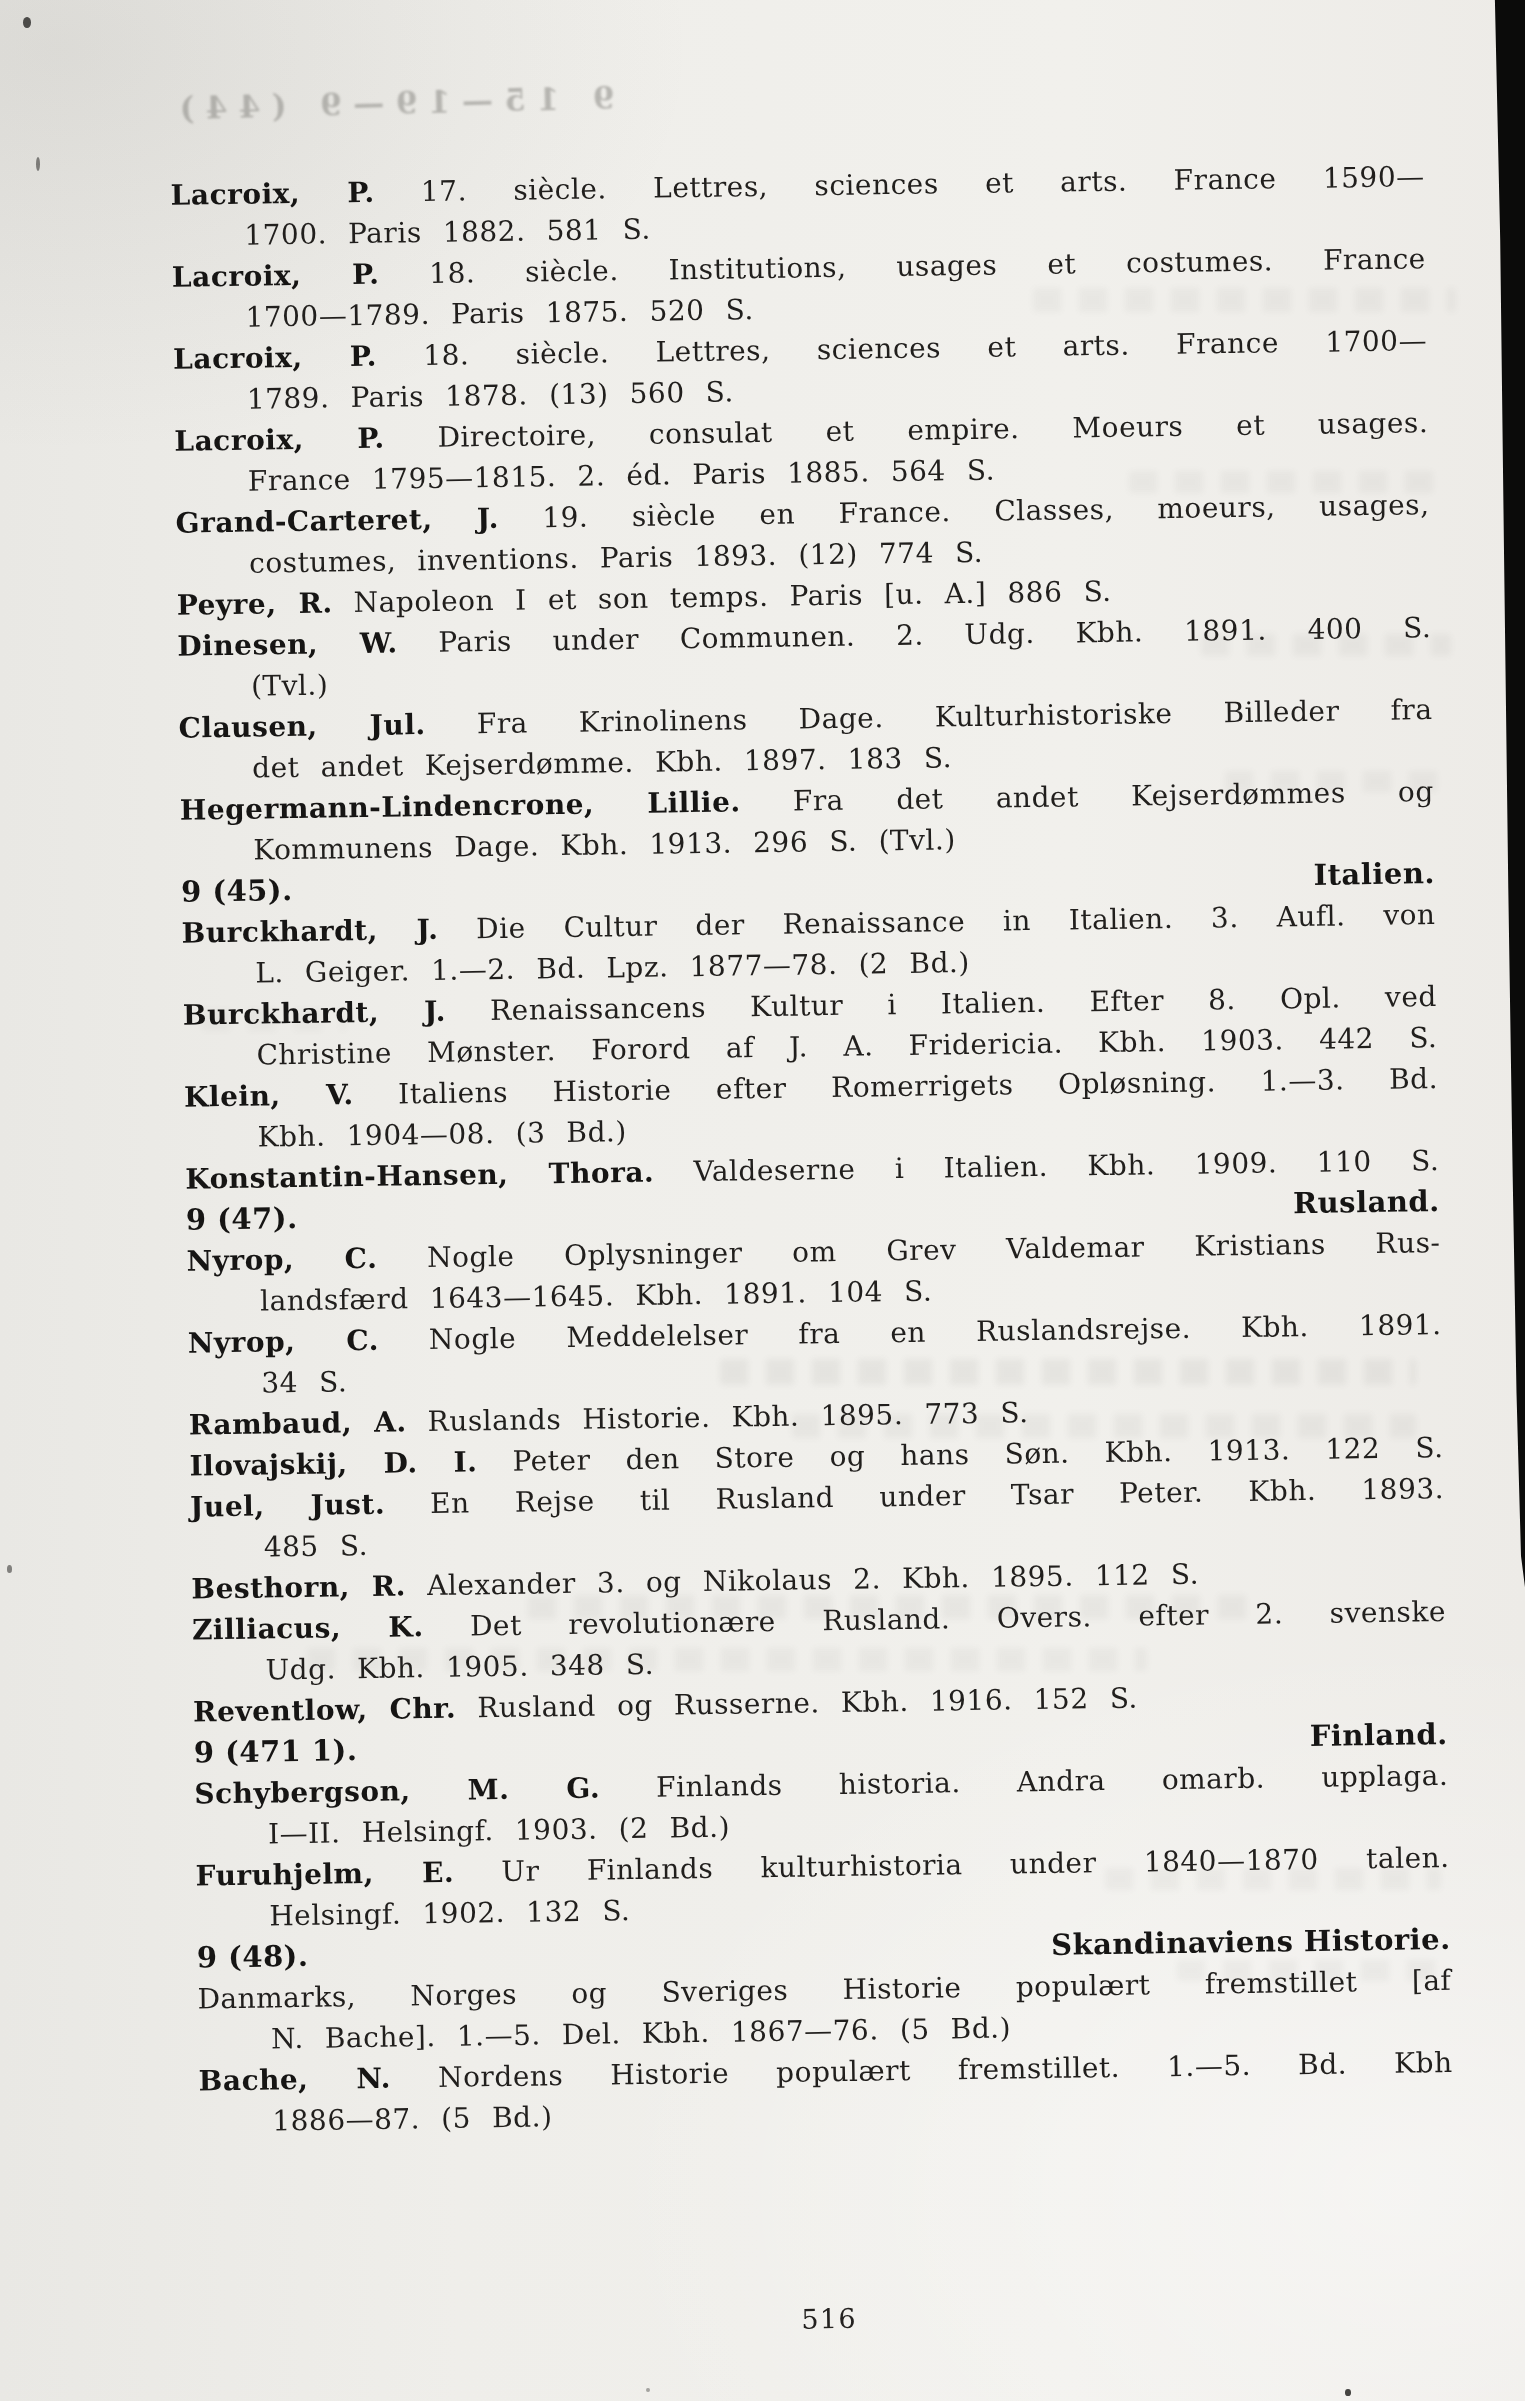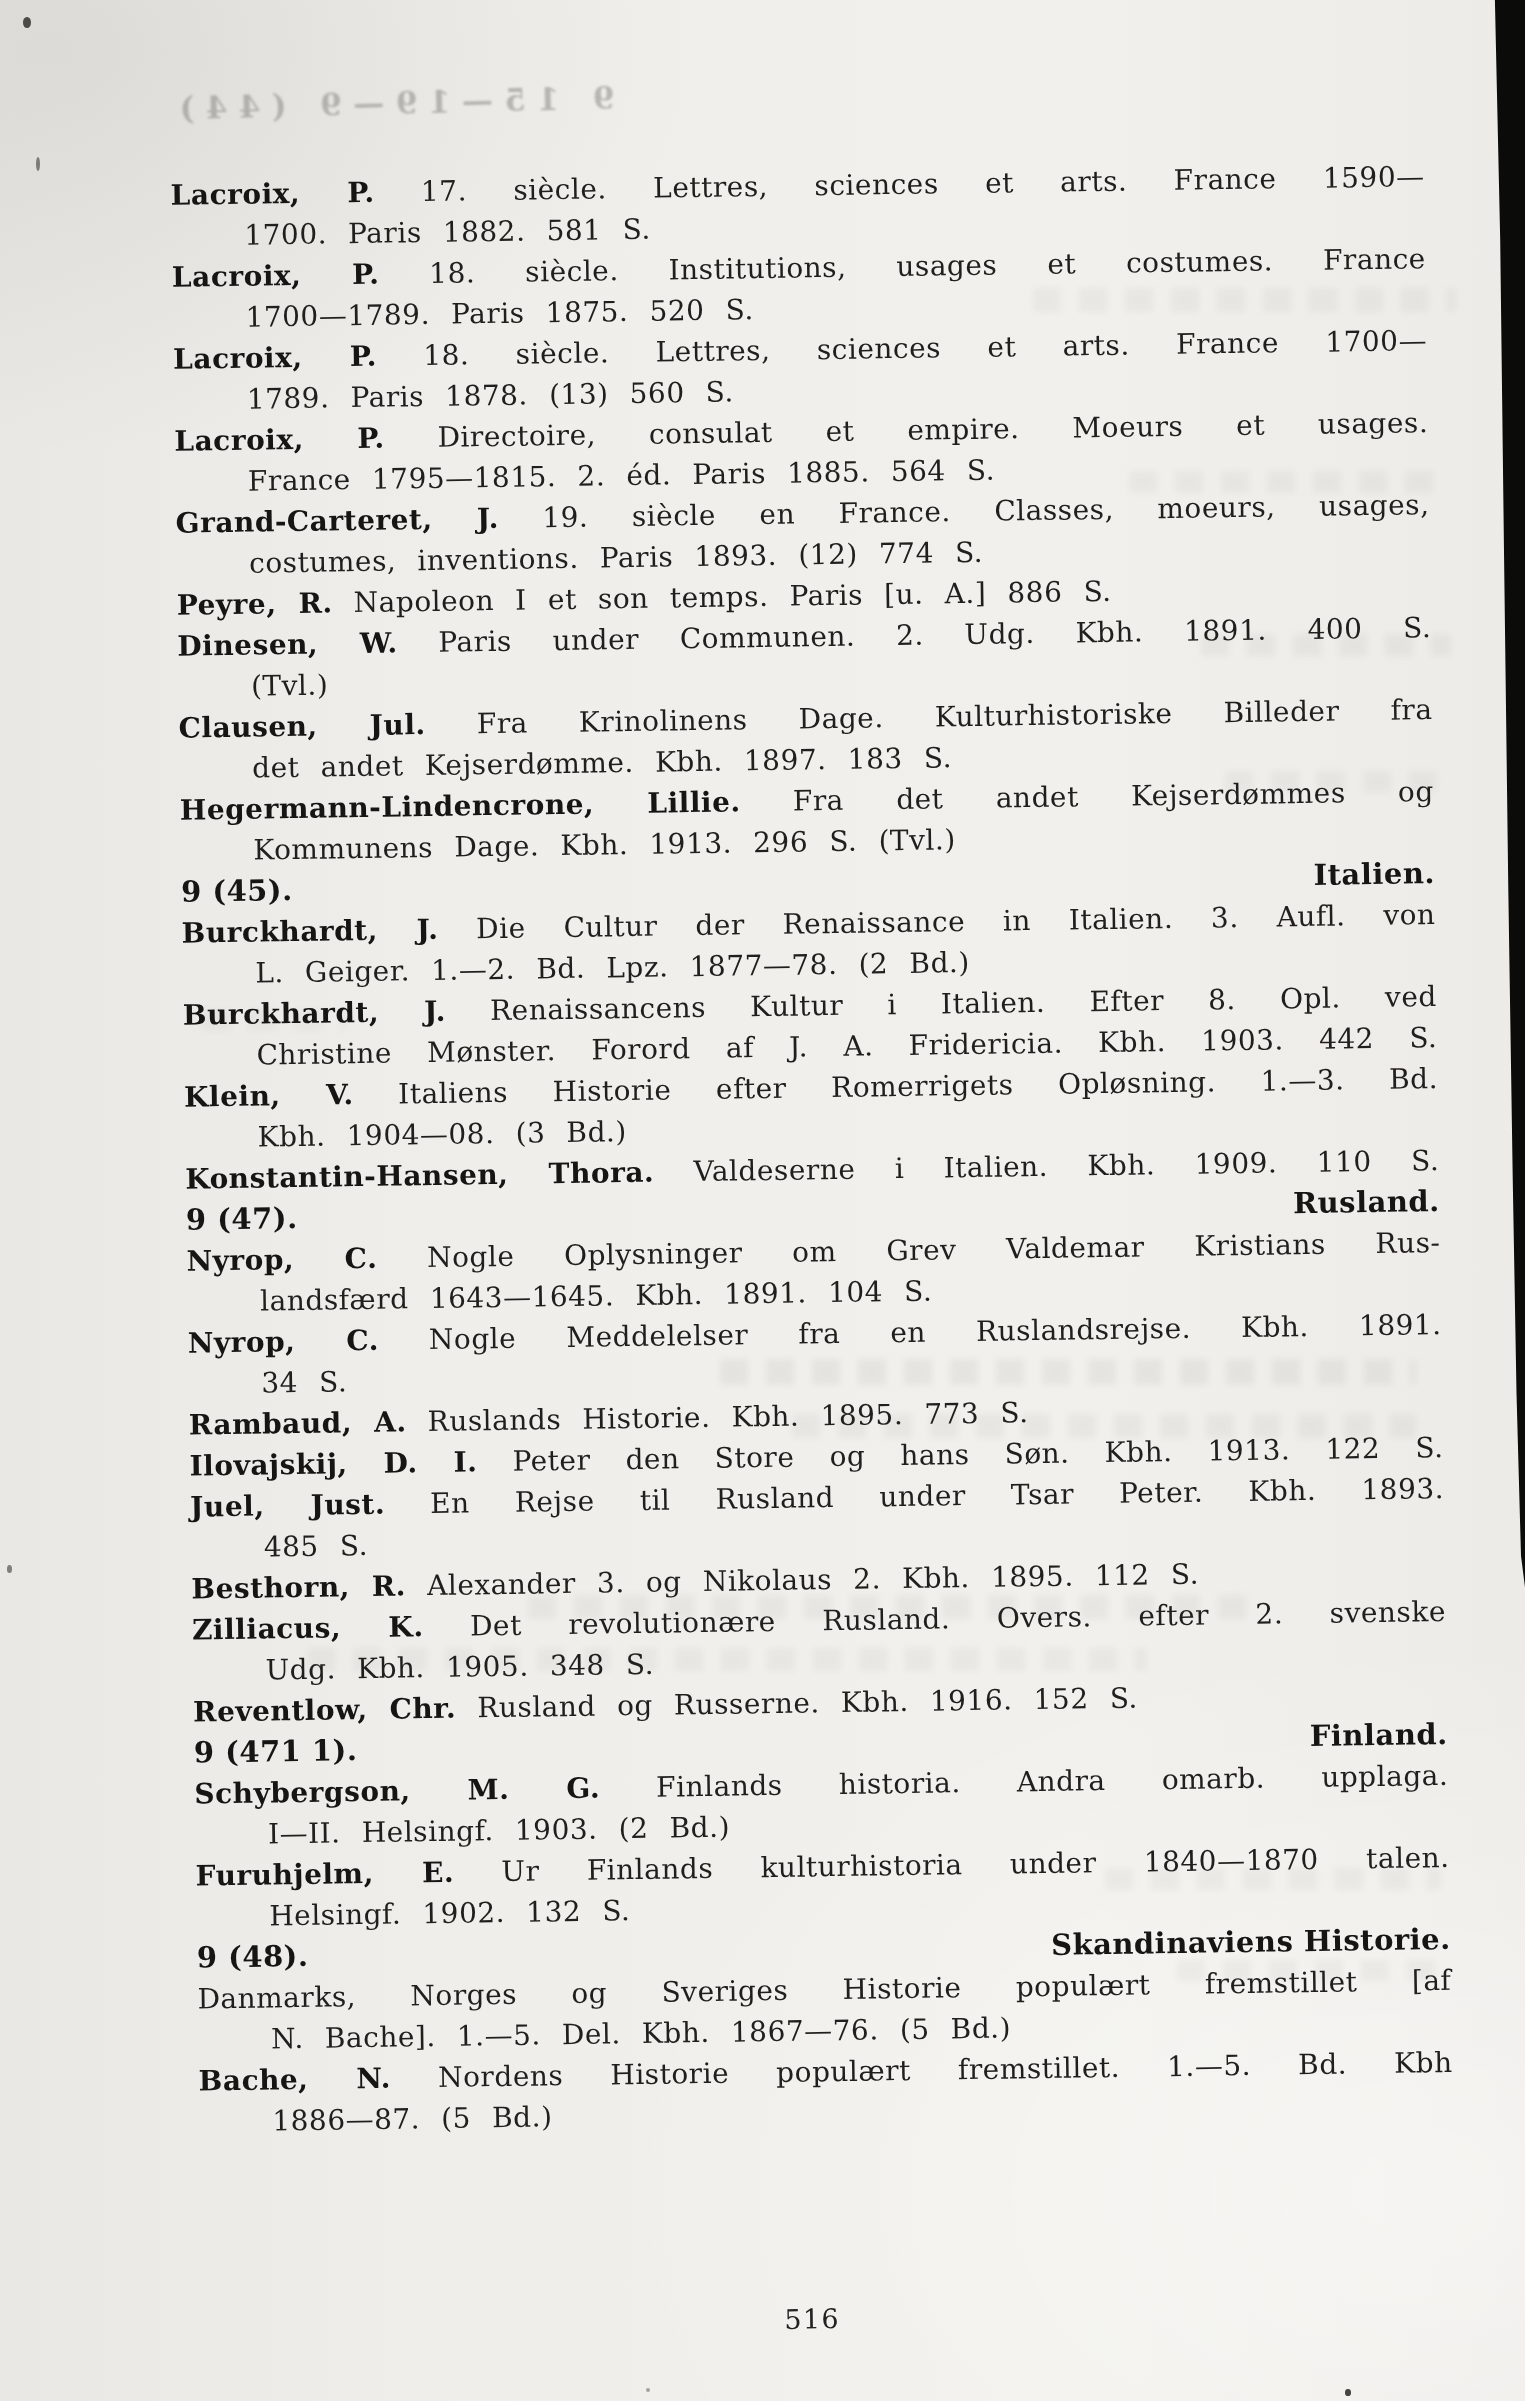--- a/index.html
+++ b/index.html
@@ -22,21 +22,21 @@
     color:#211f1d;
   }
   .line.cont{margin-left:73px;}
   .line.just{text-align:justify;text-align-last:justify;}
   .author{font-weight:bold;color:#161514;}
   .heading{
     display:flex;justify-content:space-between;align-items:baseline;
     font-weight:bold;font-size:29px;line-height:41px;letter-spacing:0.5px;color:#161514;
   }
   .pagenum{
-    position:absolute;left:767px;top:2304px;
+    position:absolute;left:784px;top:2304px;
     font-size:27px;letter-spacing:1.4px;color:#242220;
   }
   
   .ghost{
     position:absolute;left:168px;top:85px;
     font-size:31px;font-weight:bold;letter-spacing:11.5px;white-space:nowrap;
     color:#807f7a;opacity:0.5;filter:blur(1.2px);
     transform:scaleX(-1) rotate(1.4deg);
   }
   .smudge{

